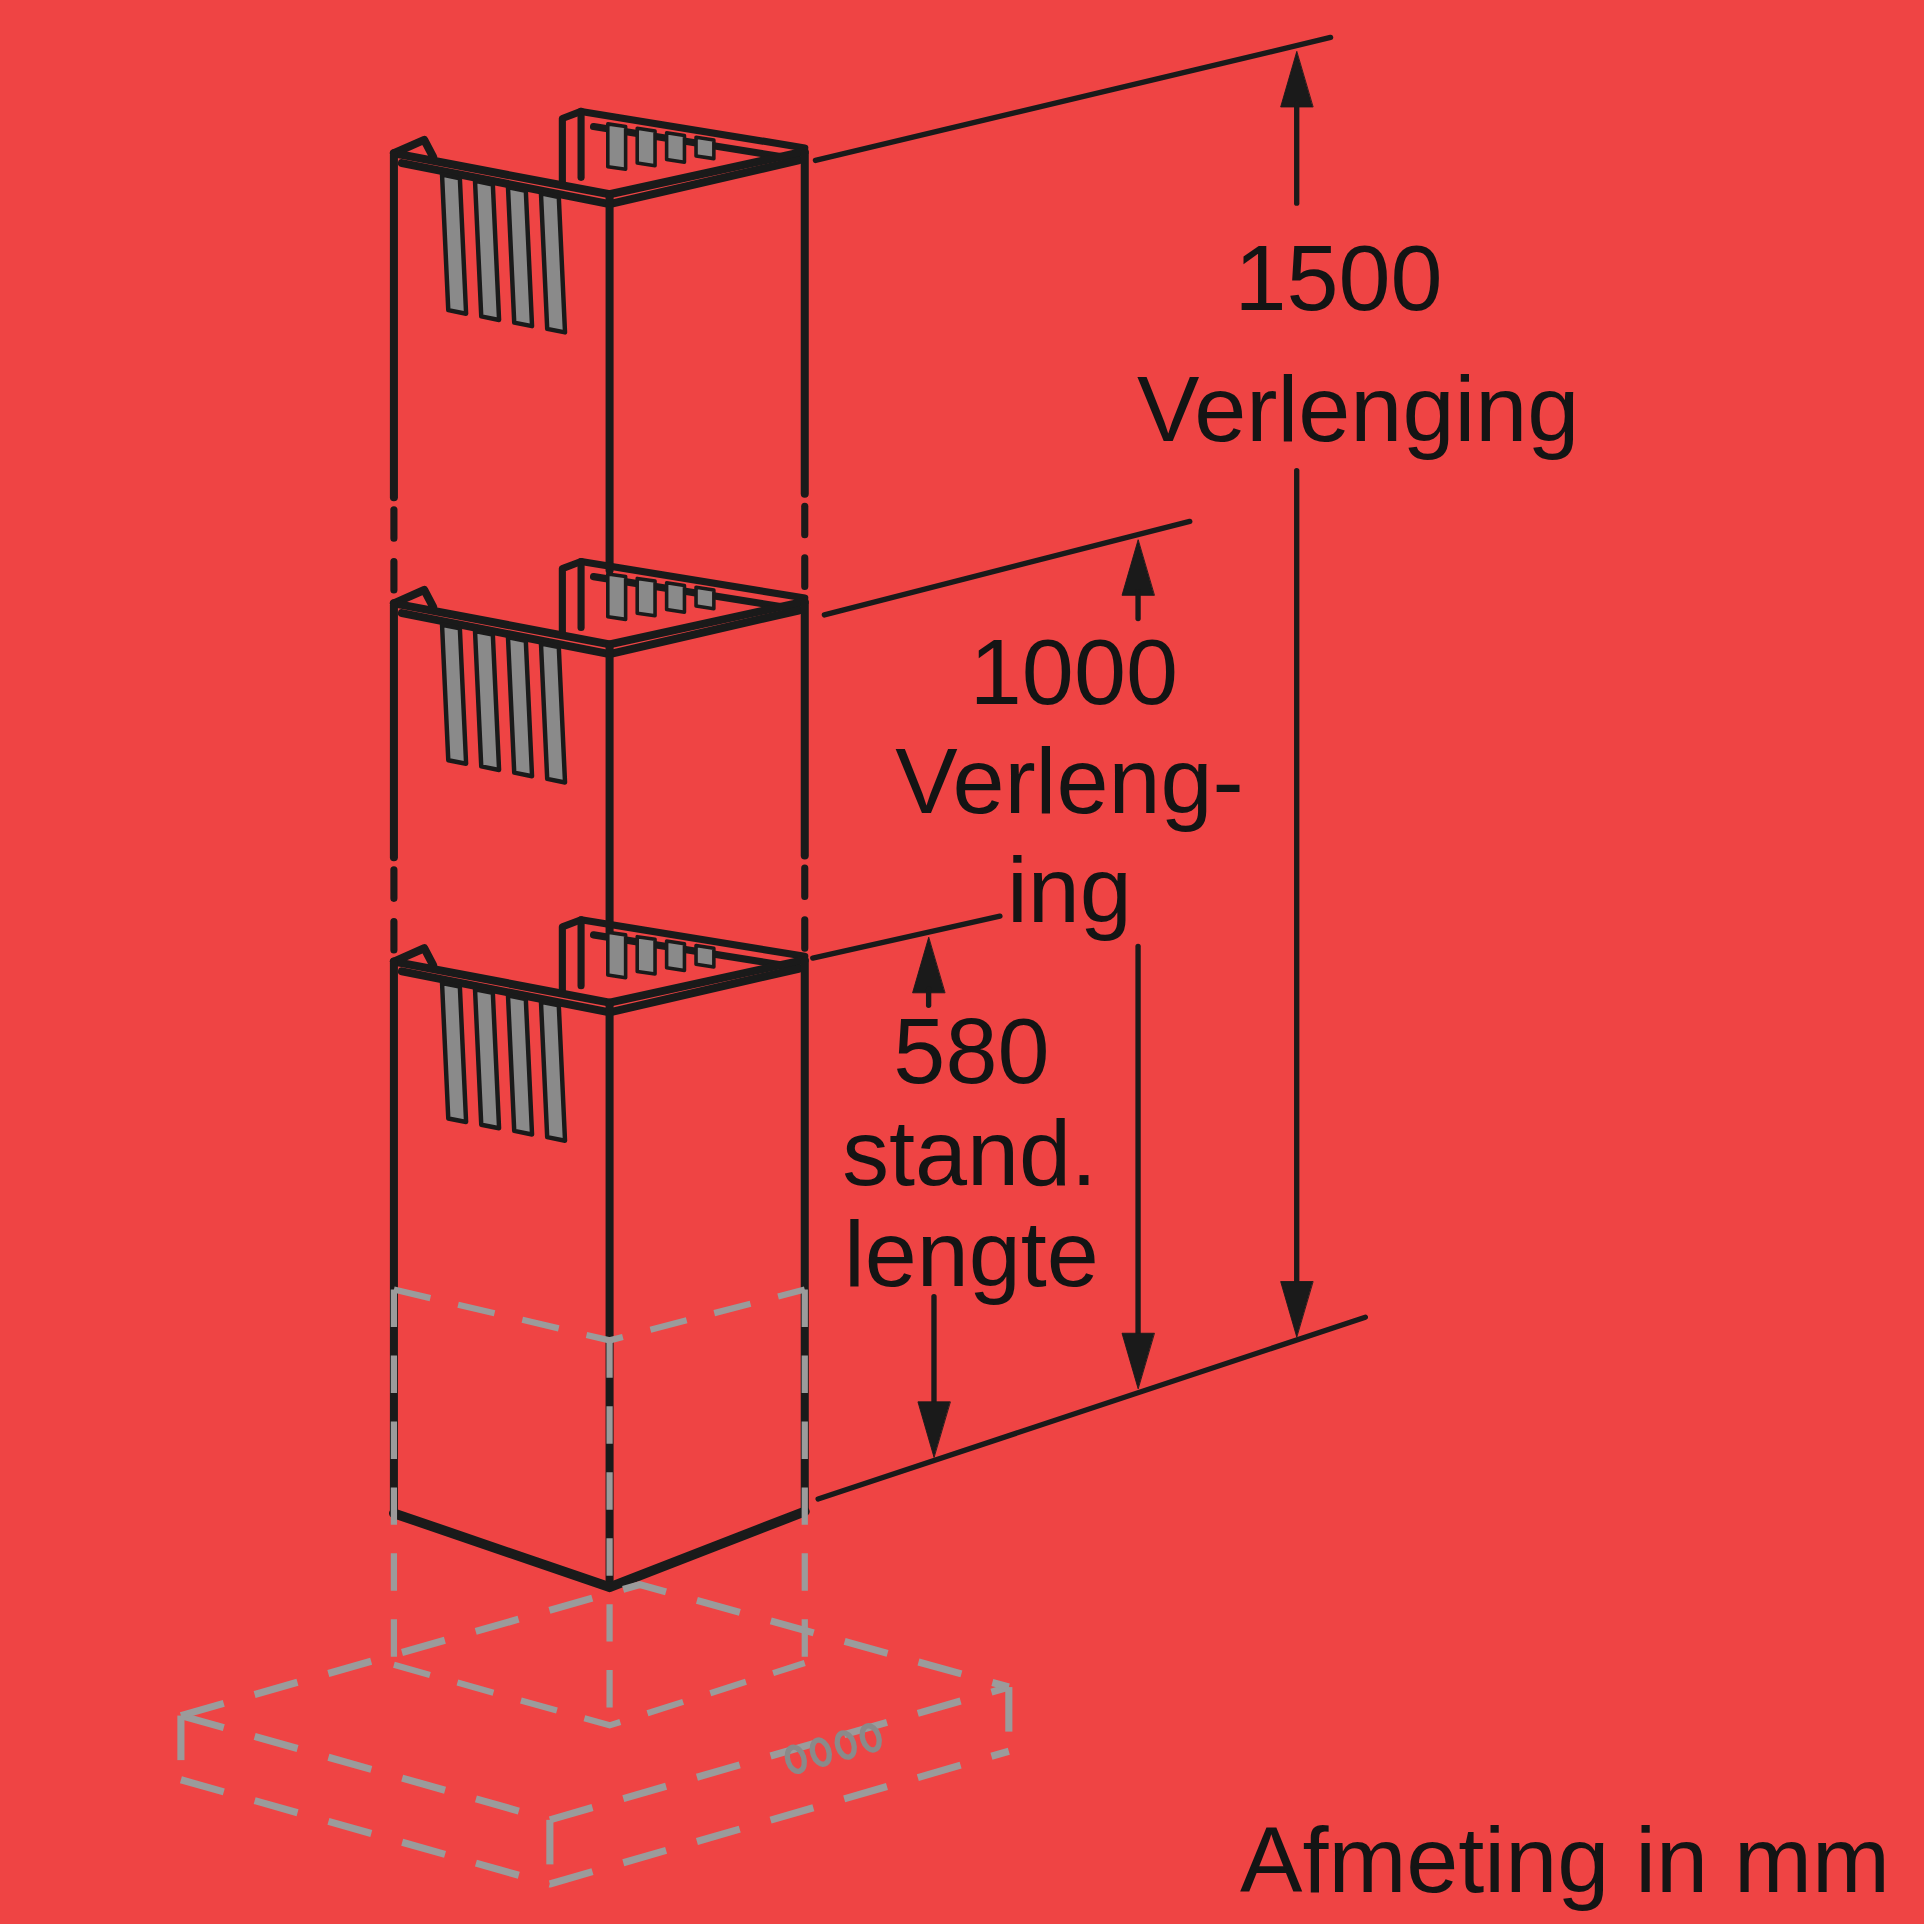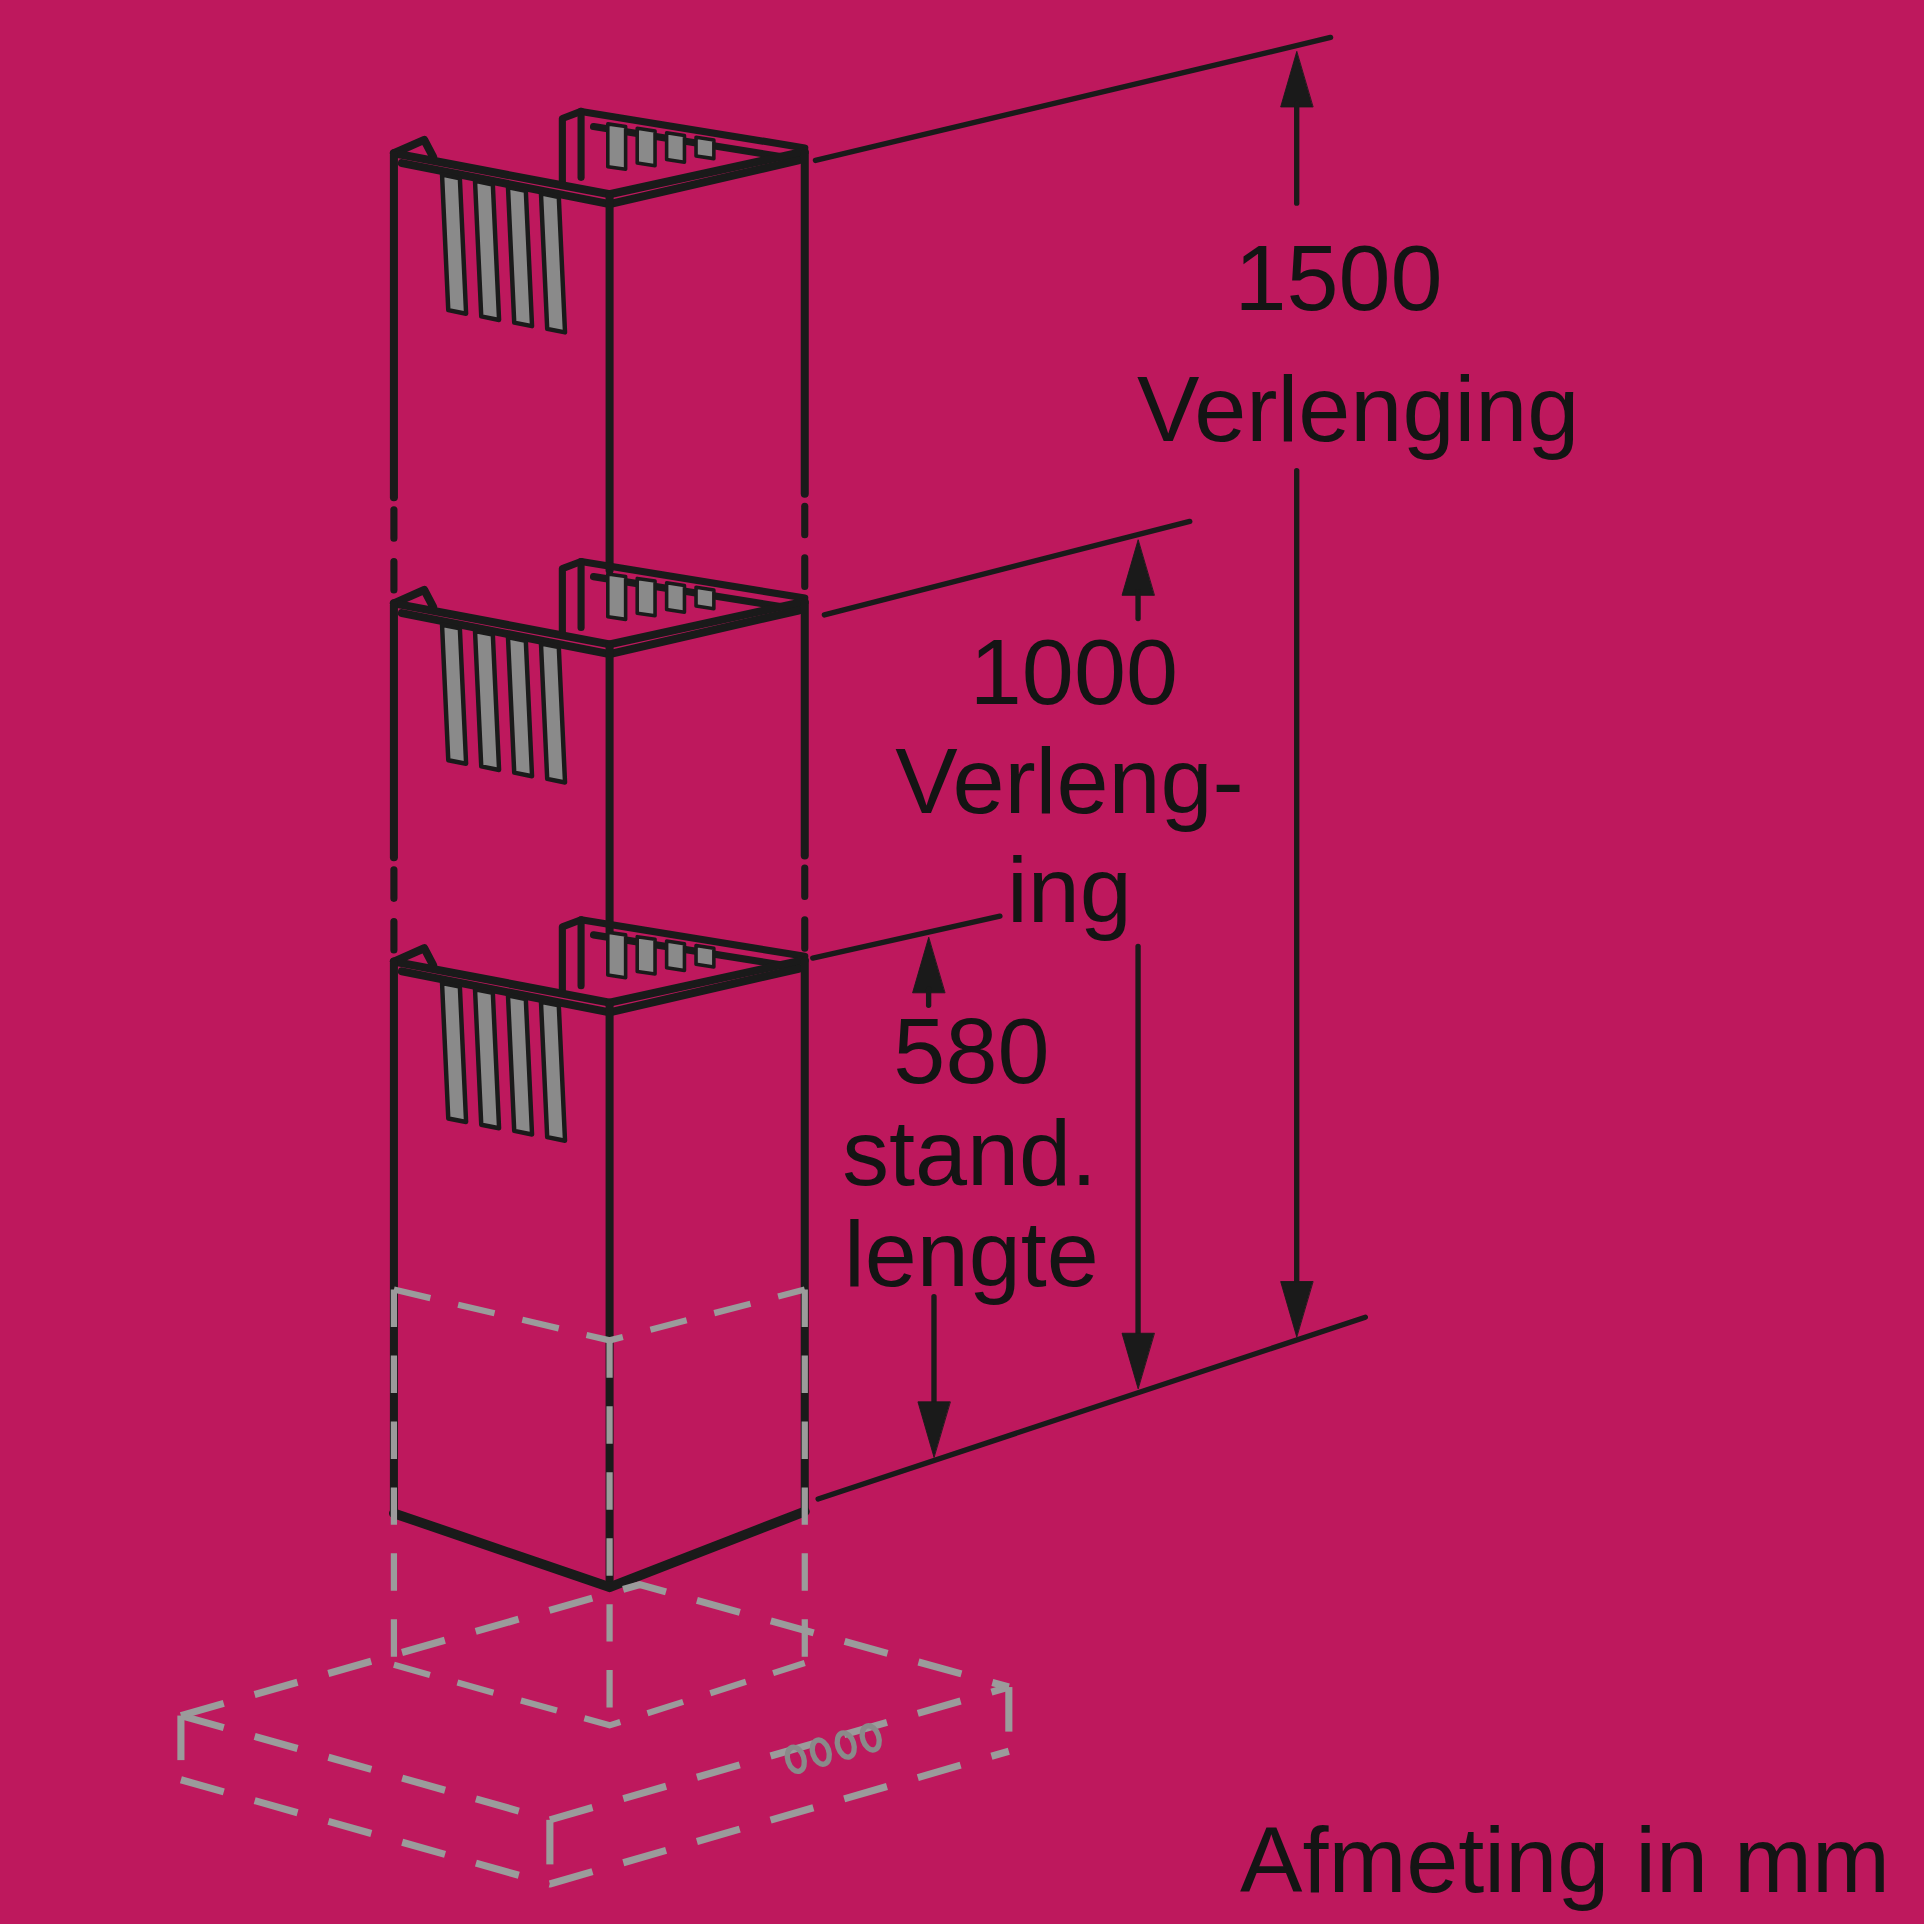--- a/index.html
+++ b/index.html
@@ -4,21 +4,21 @@
 <style>
   html, body {
     margin: 0;
     padding: 0;
     background: #ffffff;
     font-family: "Liberation Sans", sans-serif;
   }
   .page {
     width: 1925px;
     height: 1925px;
-    background: #be185d;
+    background: #ef4444;
     position: relative;
     overflow: hidden;
   }
   svg { display: block; }
   text {
     font-family: "Liberation Sans", sans-serif;
     fill: #141414;
   }
   .dim-text { font-size: 105px; }
   .footer-text { font-size: 105px; }

